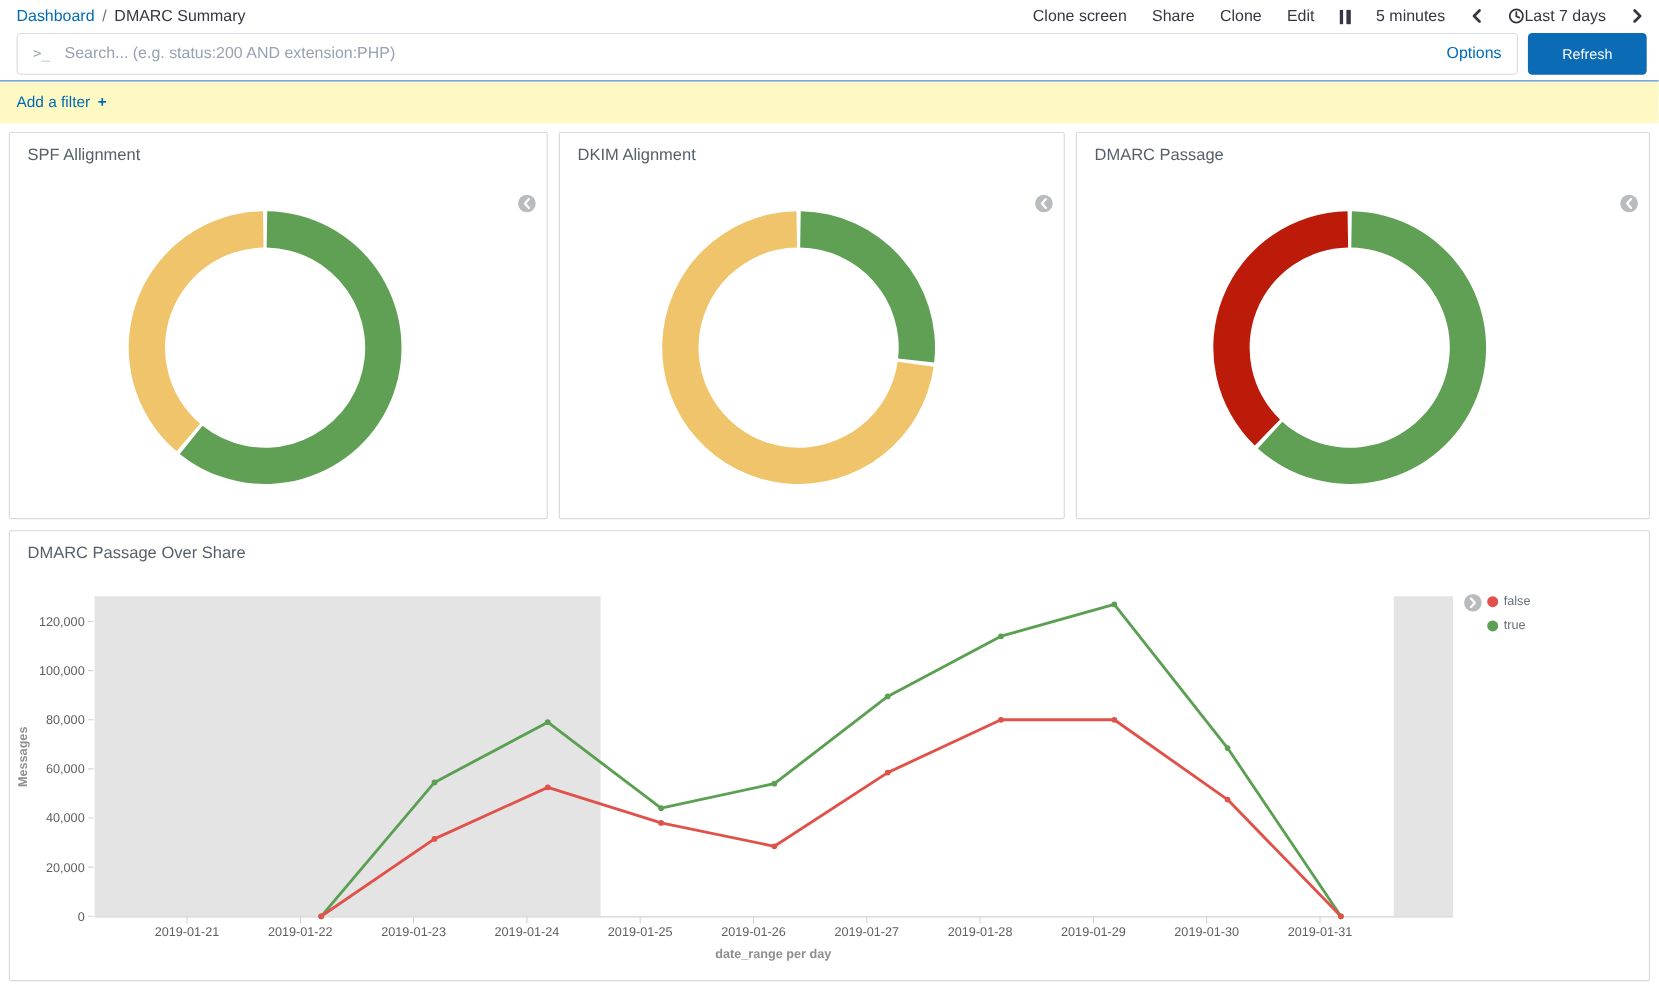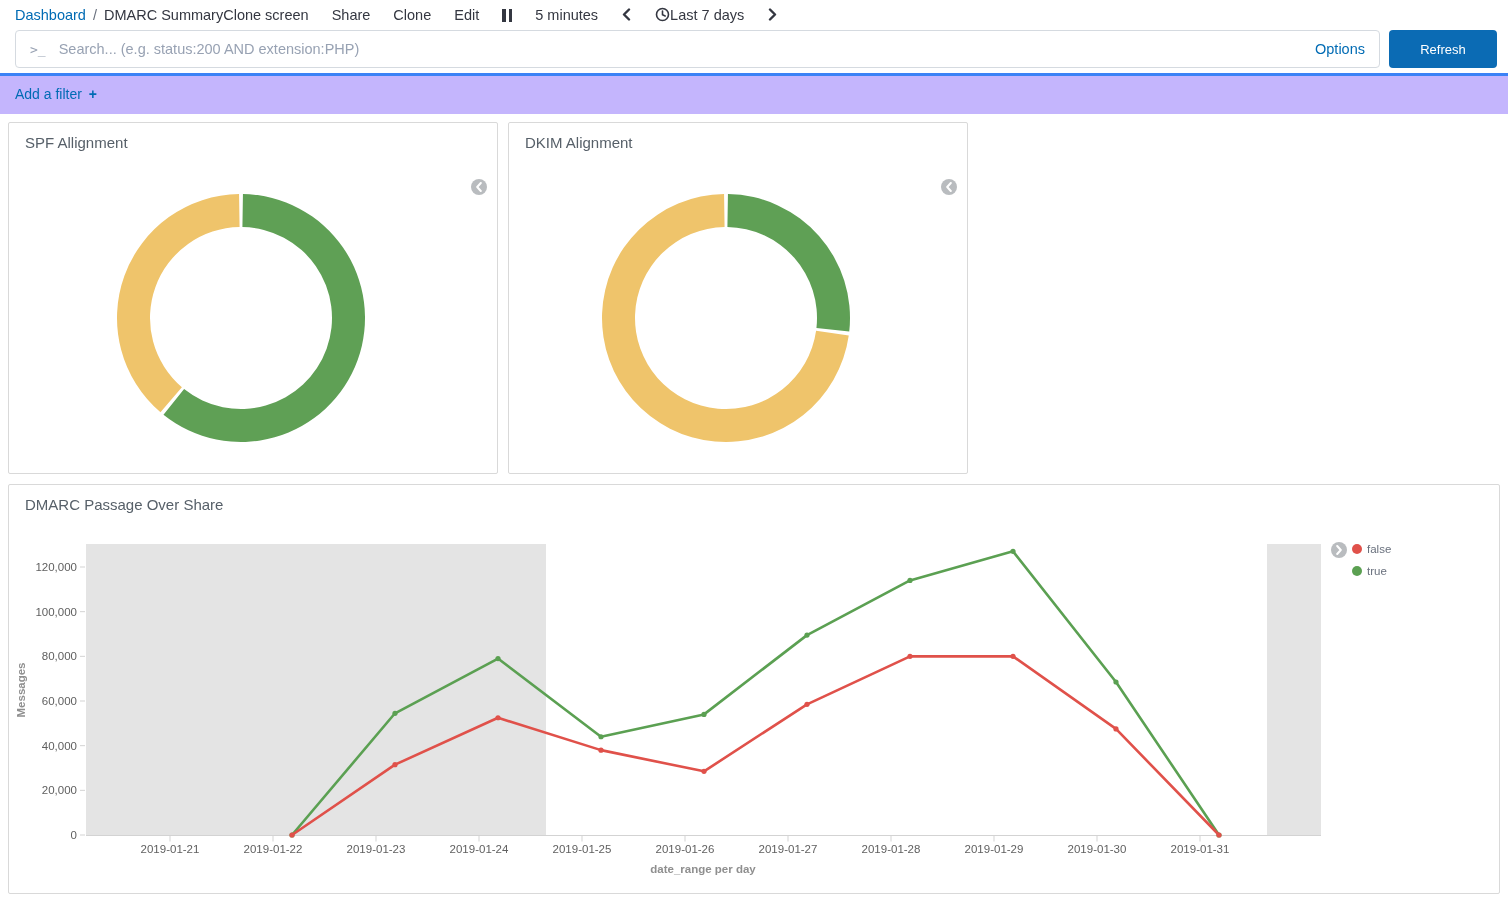--- a/index.html
+++ b/index.html
@@ -6,21 +6,21 @@
   html,body { margin:0; padding:0; }
   body {
     width:1508px; height:898px; overflow:hidden;
     background:#ffffff; color:#343741;
     font-family:"Liberation Sans", sans-serif;
   }
 
   
   .topnav {
     height:26px; padding:3px 14px 0 15px;
-    display:flex; justify-content:flex-start; align-items:center;
+    display:flex; justify-content:space-between; align-items:center;
     font-size:14.5px;
   }
   .breadcrumb { display:flex; align-items:center; gap:7px; }
   .breadcrumb .root { color:#006BB4; cursor:pointer; }
   .breadcrumb .sep  { color:#69707D; }
   .breadcrumb .current { color:#343741; }
   .navmenu { display:flex; align-items:center; gap:23px; }
   .navmenu .item { color:#343741; cursor:pointer; white-space:nowrap; }
   .pausebtn { display:inline-flex; gap:3px; cursor:pointer; padding-top:1px; }
   .pausebtn i { display:block; width:3.5px; height:13px; background:#343741; }
@@ -40,21 +40,21 @@
   }
   .search-box input::placeholder { color:#98A2B3; }
   .options-link { color:#006BB4; font-size:14.5px; margin-left:12px; cursor:pointer; }
   .refresh-btn {
     width:108px; height:38px; background:#0B6BB4; color:#fff; border:none;
     border-radius:4px; font-size:13px; font-family:"Liberation Sans", sans-serif; cursor:pointer;
   }
 
   
   .filter-row {
-    margin-top:5px; border-top:3px solid #3b82f6; background:#c4b5fd;
+    margin-top:5px; border-top:1px solid #3b82f6; background:#fef9c3;
     padding:10px 15px 12px; font-size:14px;
   }
   .add-filter { color:#006BB4; cursor:pointer; }
   .add-filter .plus { font-weight:700; margin-left:3px; }
 
   
   .dash { padding:8px 8px 0; }
   .row1 { display:grid; grid-template-columns:490px 460px 522px; gap:10px; }
   .panel {
     position:relative; background:#fff; border:1px solid #D9D9D9; border-radius:2px;
@@ -157,20 +157,32 @@
         <svg width="8" height="10" viewBox="0 0 8 10">
           <polyline points="5.8,1 2.2,5 5.8,9" fill="none" stroke="#fff" stroke-width="2" stroke-linecap="round" stroke-linejoin="round"></polyline>
         </svg>
       </span>
       <div class="donut" id="donut-1"><svg width="250" height="250" viewBox="0 0 250 250">
             <path d="M126.94770734666577,1.0152975722740933 A124,124 0 0 1 248.2511584764423,138.6070545752896 L215.45044694642135,134.9858223092851 A91,91 0 0 0 126.42936587537568,34.011226444168884 Z" fill="#5FA055"></path>
             <path d="M247.76293355685314,142.47175276026027 A124,124 0 1 1 123.05229265333422,1.0152975722740933 L123.5706341246243,34.011226444168884 A91,91 0 1 0 215.09215285220674,137.82201210632005 Z" fill="#EFC46B"></path>
           </svg></div>
     </section>
 
+    <section class="panel small">
+      <div class="panel-title">DMARC Passage</div>
+      <span class="fold-btn donut-fold">
+        <svg width="8" height="10" viewBox="0 0 8 10">
+          <polyline points="5.8,1 2.2,5 5.8,9" fill="none" stroke="#fff" stroke-width="2" stroke-linecap="round" stroke-linejoin="round"></polyline>
+        </svg>
+      </span>
+      <div class="donut" id="donut-2"><svg width="250" height="250" viewBox="0 0 250 250">
+            <path d="M126.94770734666577,1.0152975722740933 A124,124 0 1 1 41.54644832478817,216.71425577734766 L63.75586127061068,192.30642964305352 A91,91 0 1 0 126.42936587537568,34.011226444168884 Z" fill="#5FA055"></path>
+            <path d="M38.70681322255302,214.04766092263543 A124,124 0 0 1 123.05229265333422,1.0152975722740933 L123.5706341246243,34.011226444168884 A91,91 0 0 0 61.671935510099395,190.3494930964502 Z" fill="#BC1B09"></path>
+          </svg></div>
+    </section>
   </div>
 
   <section class="panel wide">
     <div class="panel-title">DMARC Passage Over Share</div>
     <div class="time-chart" id="time-chart"><svg width="1490" height="408" viewBox="0 0 1490 408">
           <rect x="77" y="59" width="460" height="291" fill="#E4E4E4"></rect>
           <rect x="1258" y="59" width="54" height="291" fill="#E4E4E4"></rect>
           <line x1="77" y1="350.5" x2="1312" y2="350.5" stroke="#D3D3D3" stroke-width="1"></line>
           <line x1="161" y1="350.5" x2="161" y2="356.5" stroke="#D3D3D3" stroke-width="1"></line>
           <text x="161" y="368" text-anchor="middle" fill="#5F5F5F" font-size="11.5">2019-01-21</text>

